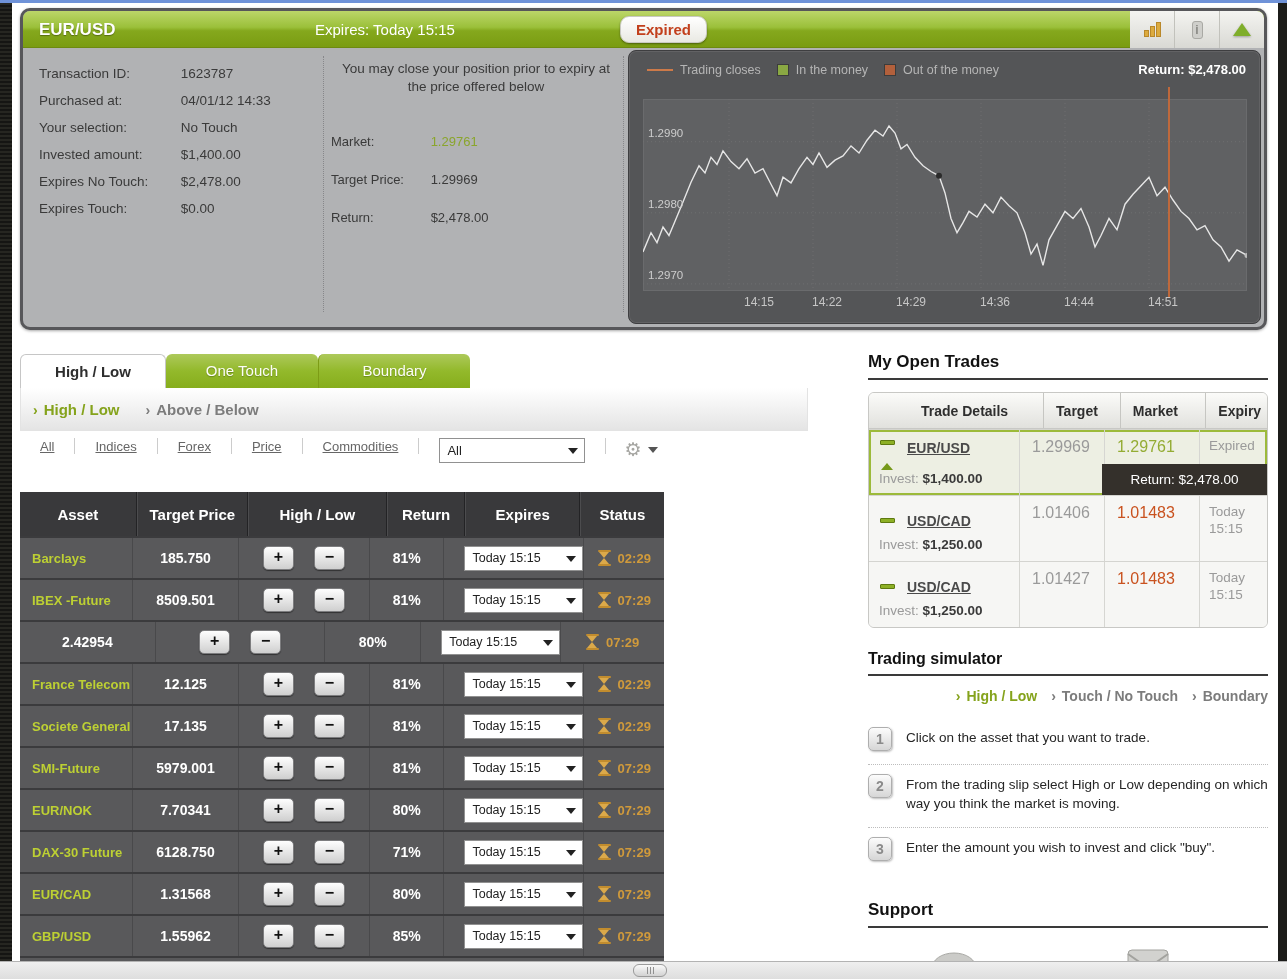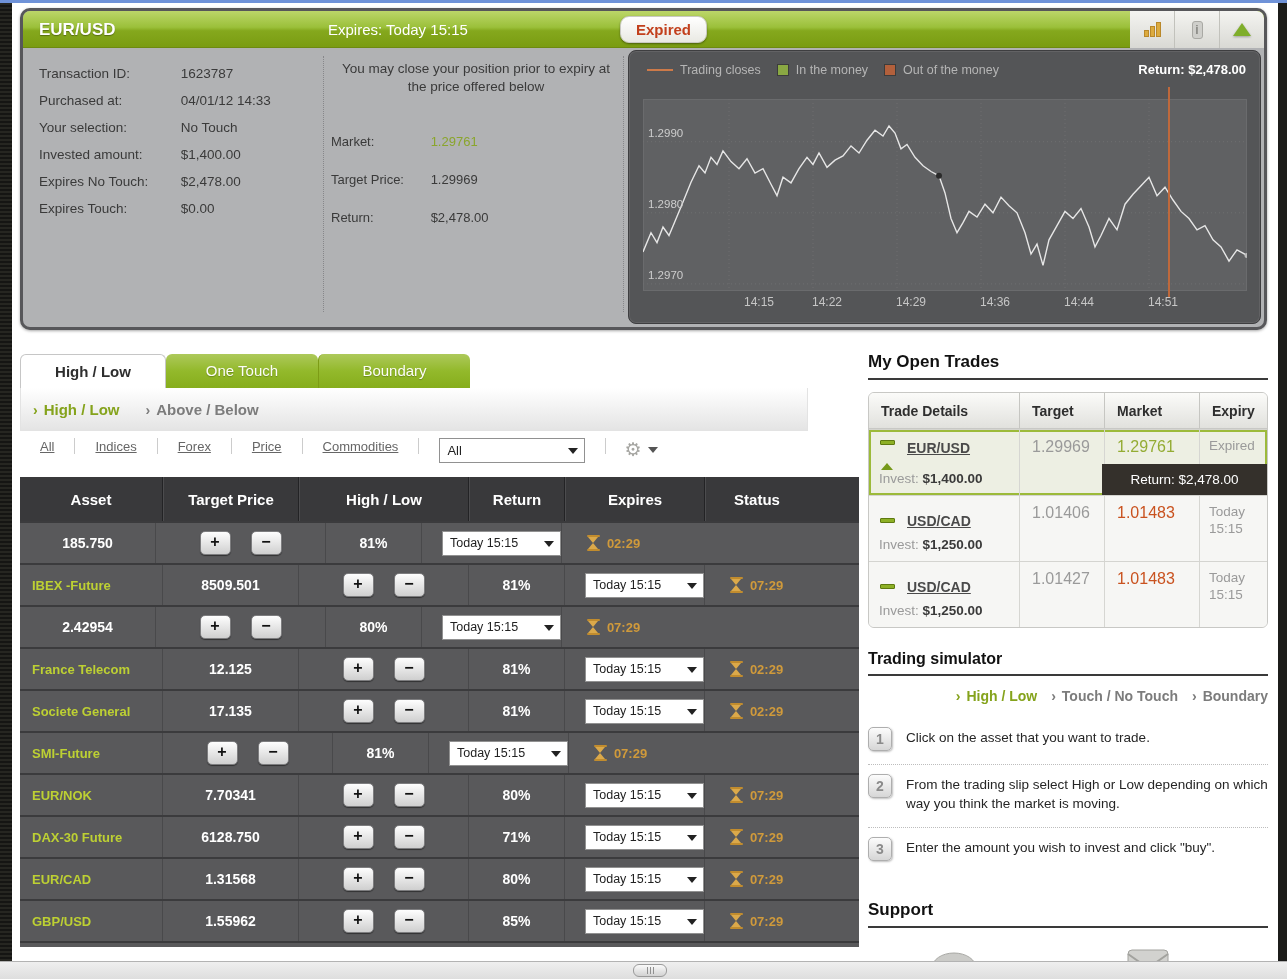--- a/index.html
+++ b/index.html
@@ -13,21 +13,21 @@
 
   
   .widget { position:absolute; left:20px; top:8px; width:1247px; height:322px;
             border:3px solid #57575a; border-radius:10px; background:#b1b2b4; overflow:hidden;
             box-shadow:0 1px 3px rgba(0,0,0,.35); }
   .w-header { position:relative; height:37px;
               background:linear-gradient(#bcd669 0%,#9bc03a 45%,#85a81d 55%,#7a9c12 100%);
               border-bottom:1px solid #6d8a10; }
   .symbol { position:absolute; left:16px; top:0; line-height:37px; font-size:17px; font-weight:bold;
             color:#fff; text-shadow:0 1px 1px rgba(0,0,0,.35); }
-  .expires { position:absolute; left:305px; top:0; line-height:37px; font-size:15px; color:#fff; }
+  .expires { position:absolute; left:292px; top:0; line-height:37px; font-size:15px; color:#fff; }
   .badge { position:absolute; left:597px; top:5px; height:27px; line-height:26px; padding:0 15px;
            background:linear-gradient(#ffffff,#e9e9e3); border:1px solid #c9c9c2; border-radius:9px;
            box-shadow:0 1px 2px rgba(0,0,0,.4); color:#c2401d; font-weight:bold; font-size:15px; }
   .h-icons { position:absolute; right:0; top:0; height:37px; width:134px; display:flex;
              background:linear-gradient(#f4f4f1,#d9d9d4); border-top-right-radius:7px; }
   .hicon { flex:1; display:flex; align-items:center; justify-content:center; cursor:pointer; }
   .hicon + .hicon { border-left:1px solid #c2c2bc; }
   .bars { display:flex; align-items:flex-end; gap:1px; }
   .bars i { display:block; width:5px; background:#dcab3f; border:1px solid #b9882a; }
   .bars i:nth-child(1){height:7px;} .bars i:nth-child(2){height:11px;} .bars i:nth-child(3){height:15px;}
@@ -87,21 +87,21 @@
   .f-div { width:1px; height:16px; background:#ccc; margin-left:20px; }
   .fselect { position:relative; width:146px; height:25px; background:#fff; border:1px solid #919191;
              font-size:13px; color:#222; line-height:23px; padding-left:7px; margin-left:20px; cursor:pointer; }
   .sel-arrow { position:absolute; right:6px; top:9px; width:0; height:0;
                border-left:5px solid transparent; border-right:5px solid transparent; border-top:6px solid #222; }
   .gear-wrap { display:flex; align-items:center; margin-left:18px; cursor:pointer; }
   .gear { font-size:19px; color:#a6a6a2; text-shadow:0 1px 1px #fff; }
   .gear-caret { width:0; height:0; border-left:5px solid transparent; border-right:5px solid transparent;
                 border-top:6px solid #555; margin-left:7px; }
 
-  .atable { position:absolute; left:20px; top:477px; width:839px; }
+  .atable { position:absolute; left:20px; top:492px; width:644px; }
   .a-head { display:flex; height:44px; background:#39393b; }
   .a-head .hc { display:flex; align-items:center; justify-content:center; color:#fff; font-weight:bold;
                 font-size:15px; border-left:1px solid #4c4c4e; border-right:1px solid #232325; }
   .a-head .hc:first-child { border-left:none; } .a-head .hc:last-child { border-right:none; }
   .c1{width:143px;} .c2{width:136px;} .c3{width:170px;} .c4{width:96px;} .c5{width:140px;} .c6{width:103px;}
   .a-row { display:flex; height:42px; background:#59595b; border-top:2px solid #3b3b3d; }
   .a-row .tc { display:flex; align-items:center; justify-content:center; border-right:1px solid #49494b; }
   .a-row .tc:last-child { border-right:none; }
   .a-asset { justify-content:flex-start !important; padding-left:12px; color:#bdd033; font-weight:bold; font-size:13px; }
   .a-target, .a-ret { color:#fff; font-weight:bold; font-size:14px; }
@@ -116,21 +116,21 @@
   .hg-td { width:0; height:0; border-left:5px solid transparent; border-right:5px solid transparent; border-top:6px solid #dba94a; }
   .hg-tu { width:0; height:0; border-left:5px solid transparent; border-right:5px solid transparent; border-bottom:6px solid #dba94a; }
   .a-time { color:#d09a3b; font-weight:bold; font-size:13px; }
   .a-cut { height:6px; background:#59595b; border-top:2px solid #3b3b3d; }
 
   
   .sidebar { position:absolute; left:868px; top:352px; width:400px; }
   .sb-title { font-size:17px; font-weight:bold; color:#111; padding-bottom:6px;
               border-bottom:2px solid #3a3a3a; }
   .ttable { margin-top:12px; border:1px solid #c8c8c5; border-radius:6px; overflow:hidden; background:#f6f6f4; }
-  .t-head { display:flex; height:36px; background:linear-gradient(#fbfbf9,#e1e1dd); border-bottom:1px solid #c8c8c5; }
+  .t-head { display:flex; height:36px; background:linear-gradient(#fbfbf9,#e1e1dd); border-bottom:1px solid #c8c8c5;padding-left:40px; }
   .t-head .hc { display:flex; align-items:center; font-weight:bold; font-size:14px; color:#2e2e2e; padding-left:12px; }
   .tcol1{width:150px;} .tcol2{width:85px;} .tcol3{width:95px;} .tcol4{width:68px;}
   .t-head .hc + .hc { border-left:1px solid #c6c6c2; }
   .t-row { position:relative; height:66px; border-top:1px solid #d4d4d0; background:#f6f6f4; }
   .t-row.highlight { background:#edefe3; box-shadow:inset 0 0 0 2px #9cba3a; }
   .t-row .vd { position:absolute; top:0; bottom:0; width:1px; background:#d6d6d2; }
   .vd-a{left:150px;} .vd-b{left:235px;} .vd-c{left:330px;}
   .t-line1 { display:flex; padding-top:8px; }
   .t-c1 { width:150px; display:flex; align-items:center; padding-left:10px; gap:10px; }
   .t-c2 { width:85px; padding-left:13px; color:#9a9a9a; }
@@ -367,20 +367,21 @@
       <div class="hc c1">Asset</div>
       <div class="hc c2">Target Price</div>
       <div class="hc c3">High / Low</div>
       <div class="hc c4">Return</div>
       <div class="hc c5">Expires</div>
       <div class="hc c6">Status</div>
     </div>
     <div>
 
         <div class="a-row">
+          <div class="tc c1 a-asset">Barclays</div>
           <div class="tc c2 a-target">185.750</div>
           <div class="tc c3">
             <div class="hl-btn">+</div>
             <div class="hl-btn">−</div>
           </div>
           <div class="tc c4 a-ret">81%</div>
           <div class="tc c5">
             <span class="fselect row-select">
               <span>Today 15:15</span>
               <i class="sel-arrow"></i>
@@ -491,20 +492,21 @@
               <i class="hg-td"></i>
               <i class="hg-tu"></i>
               <i class="hg-bot"></i>
             </span>
             <span class="a-time">02:29</span>
           </div>
         </div>
 
         <div class="a-row">
           <div class="tc c1 a-asset">SMI-Future</div>
+          <div class="tc c2 a-target">5979.001</div>
           <div class="tc c3">
             <div class="hl-btn">+</div>
             <div class="hl-btn">−</div>
           </div>
           <div class="tc c4 a-ret">81%</div>
           <div class="tc c5">
             <span class="fselect row-select">
               <span>Today 15:15</span>
               <i class="sel-arrow"></i>
             </span>

